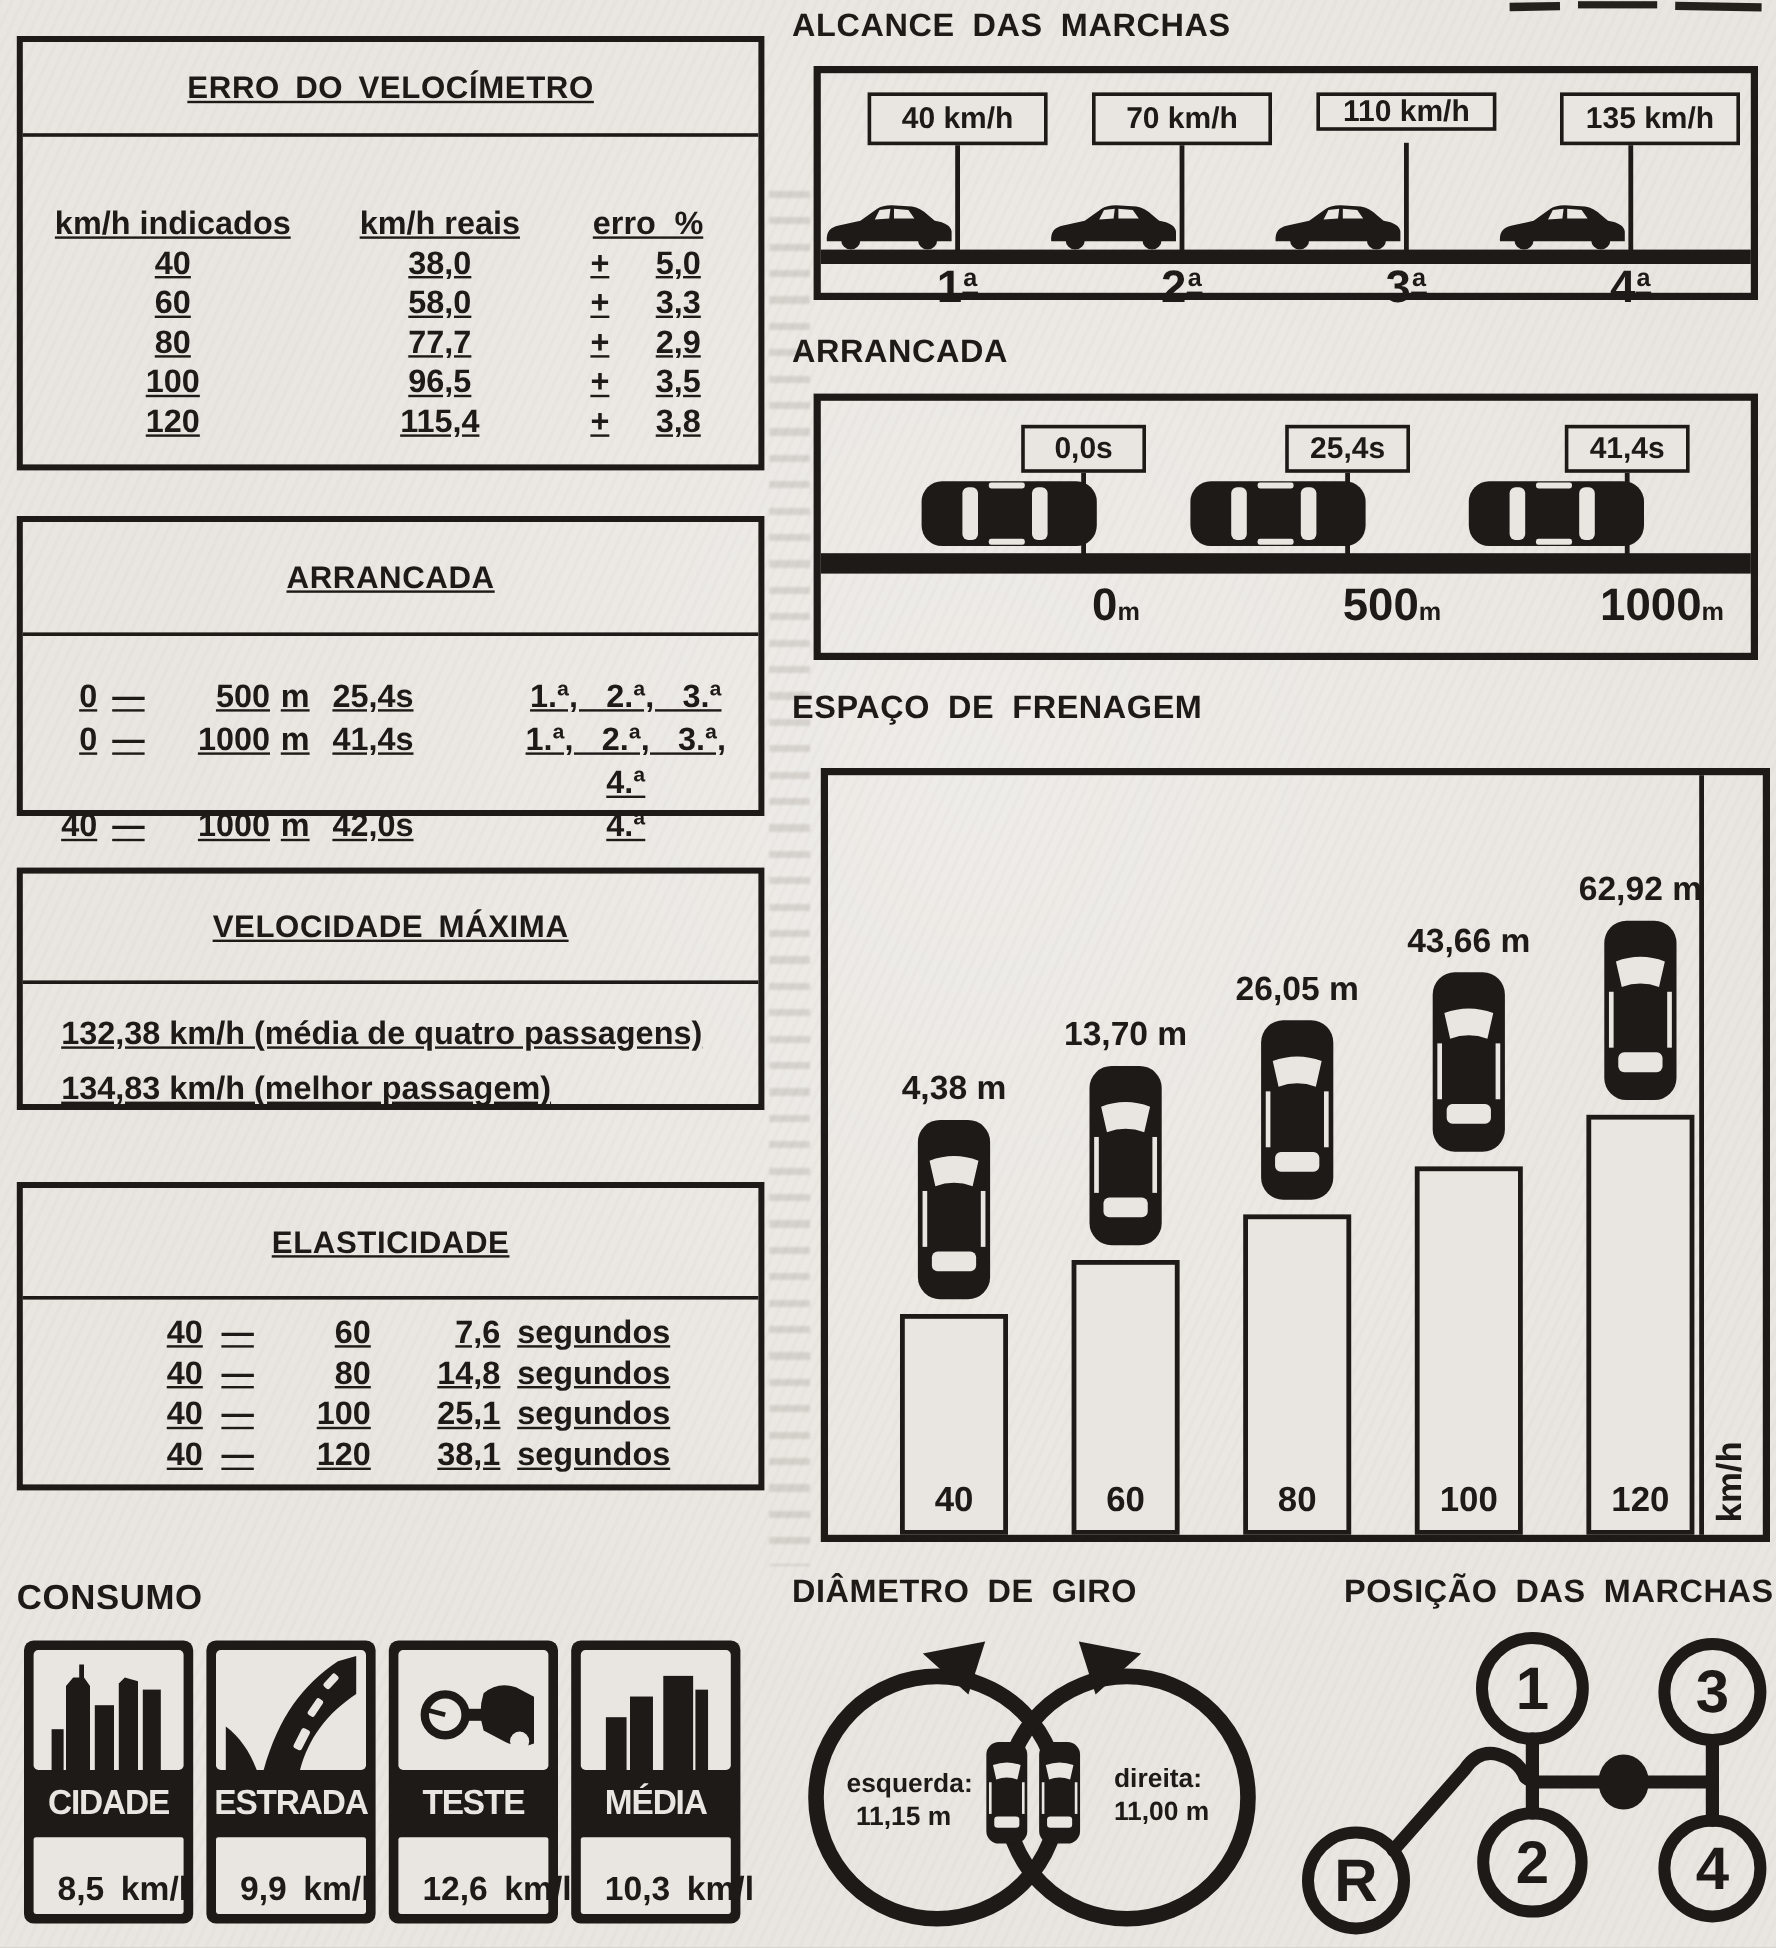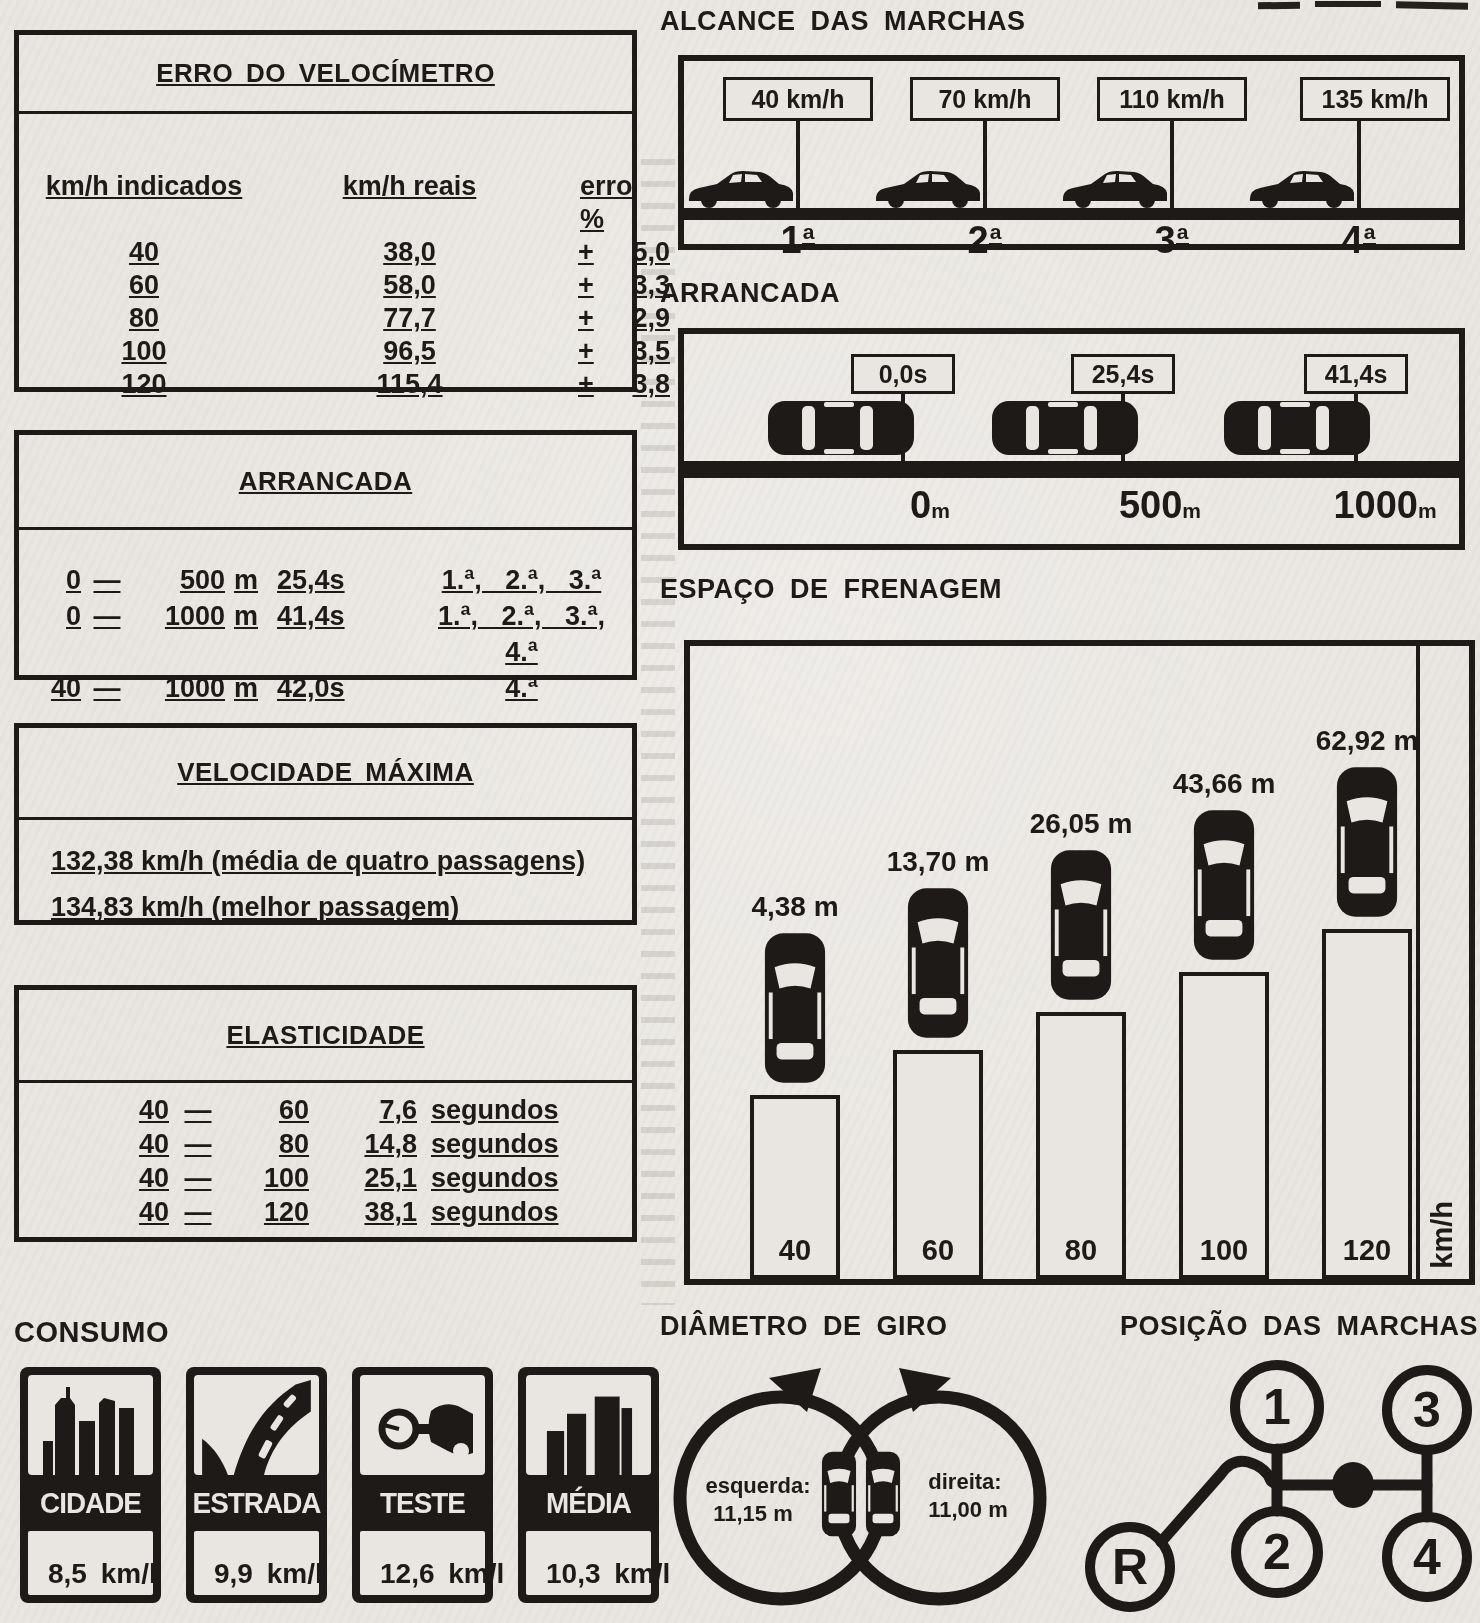--- a/index.html
+++ b/index.html
@@ -8,21 +8,21 @@
     background-image:repeating-linear-gradient(115deg, rgba(60,50,40,0.02) 0 3px, transparent 3px 8px),
                      radial-gradient(ellipse at 55% 40%, rgba(255,255,255,0.25), transparent 60%);
     font-family:"Liberation Sans", sans-serif; color:#1d1a17; font-weight:bold;}
   .abs{position:absolute;}
   
   .databox{position:absolute;left:14px;width:623px;border:5px solid #1d1a17;box-sizing:border-box;text-decoration:underline;}
   .box-title{display:flex;align-items:center;justify-content:center;border-bottom:3px solid #1d1a17;
     font-size:26px;letter-spacing:.5px;word-spacing:5px;}
   .tbl{font-size:27px;}
   
-  .erro-grid{display:grid;grid-template-columns:250px 195px 1fr;line-height:33px;gap:43px;}
+  .erro-grid{display:grid;grid-template-columns:250px 195px 1fr;line-height:33px;}
   .erro-grid .c1{text-align:center;}
   .erro-grid .c2{text-align:center;}
   .erro-grid .c3h{text-align:left;padding-left:30px;word-spacing:8px;}
   .erro-sign{display:flex;width:92px;margin-left:28px;justify-content:space-between;}
   
   .arr-row{display:grid;grid-template-columns:62px 52px 92px 42px 108px 1fr;line-height:36px;}
   .arr-row .a1{text-align:right;} .arr-row .a2{text-align:center;} .arr-row .a3{text-align:right;}
   .arr-row .a4{text-align:center;} .arr-row .a5{text-align:left;padding-left:10px;}
   .arr-row .a6{text-align:center;word-spacing:16px;margin-left:36px;}
   
@@ -259,21 +259,21 @@
           <div class="e2">—</div>
           <div class="e3">120</div>
           <div class="e4">38,1</div>
           <div class="e5">segundos</div>
         </div>
       </div>
     </div>
   </section>
 
   <div class="big-h" style="left:14px;top:1316px;font-size:29px;">CONSUMO</div>
-  <div class="abs" style="left:20px;top:1367px;display:flex;gap:25px;">
+  <div class="abs" style="left:20px;top:1367px;display:flex;gap:11px;">
     <div class="cbox">
       <div class="cpanel">
           <svg width="104" height="92">
             <use href="#ic-city"></use>
           </svg>
         </div>
       <div class="clabel">CIDADE</div>
       <div class="cvalue">8,5 km/l</div>
     </div>
     <div class="cbox">
@@ -312,21 +312,21 @@
     <div class="post" style="left:299px;top:58px;height:92px;"></div>
     <div class="post" style="left:486px;top:58px;height:92px;"></div>
     <div class="post" style="left:673px;top:58px;height:92px;"></div>
 
     <div class="plate" style="left:39px;top:16px;width:150px;height:44px;">
         <span>40 km/h</span>
       </div>
     <div class="plate" style="left:226px;top:16px;width:150px;height:44px;">
         <span>70 km/h</span>
       </div>
-    <div class="plate" style="left:413px;top:16px;width:150px;height:44px;">
+    <div class="plate" style="left:413px;top:16px;width:150px;height:32px;">
         <span>110 km/h</span>
       </div>
     <div class="plate" style="left:600px;top:16px;width:150px;height:44px;margin-left:16px;">
         <span>135 km/h</span>
       </div>
 
     <svg class="abs" style="left:2px;top:104px;" width="110" height="44">
         <use href="#car-side"></use>
       </svg>
     <svg class="abs" style="left:189px;top:104px;" width="110" height="44">

